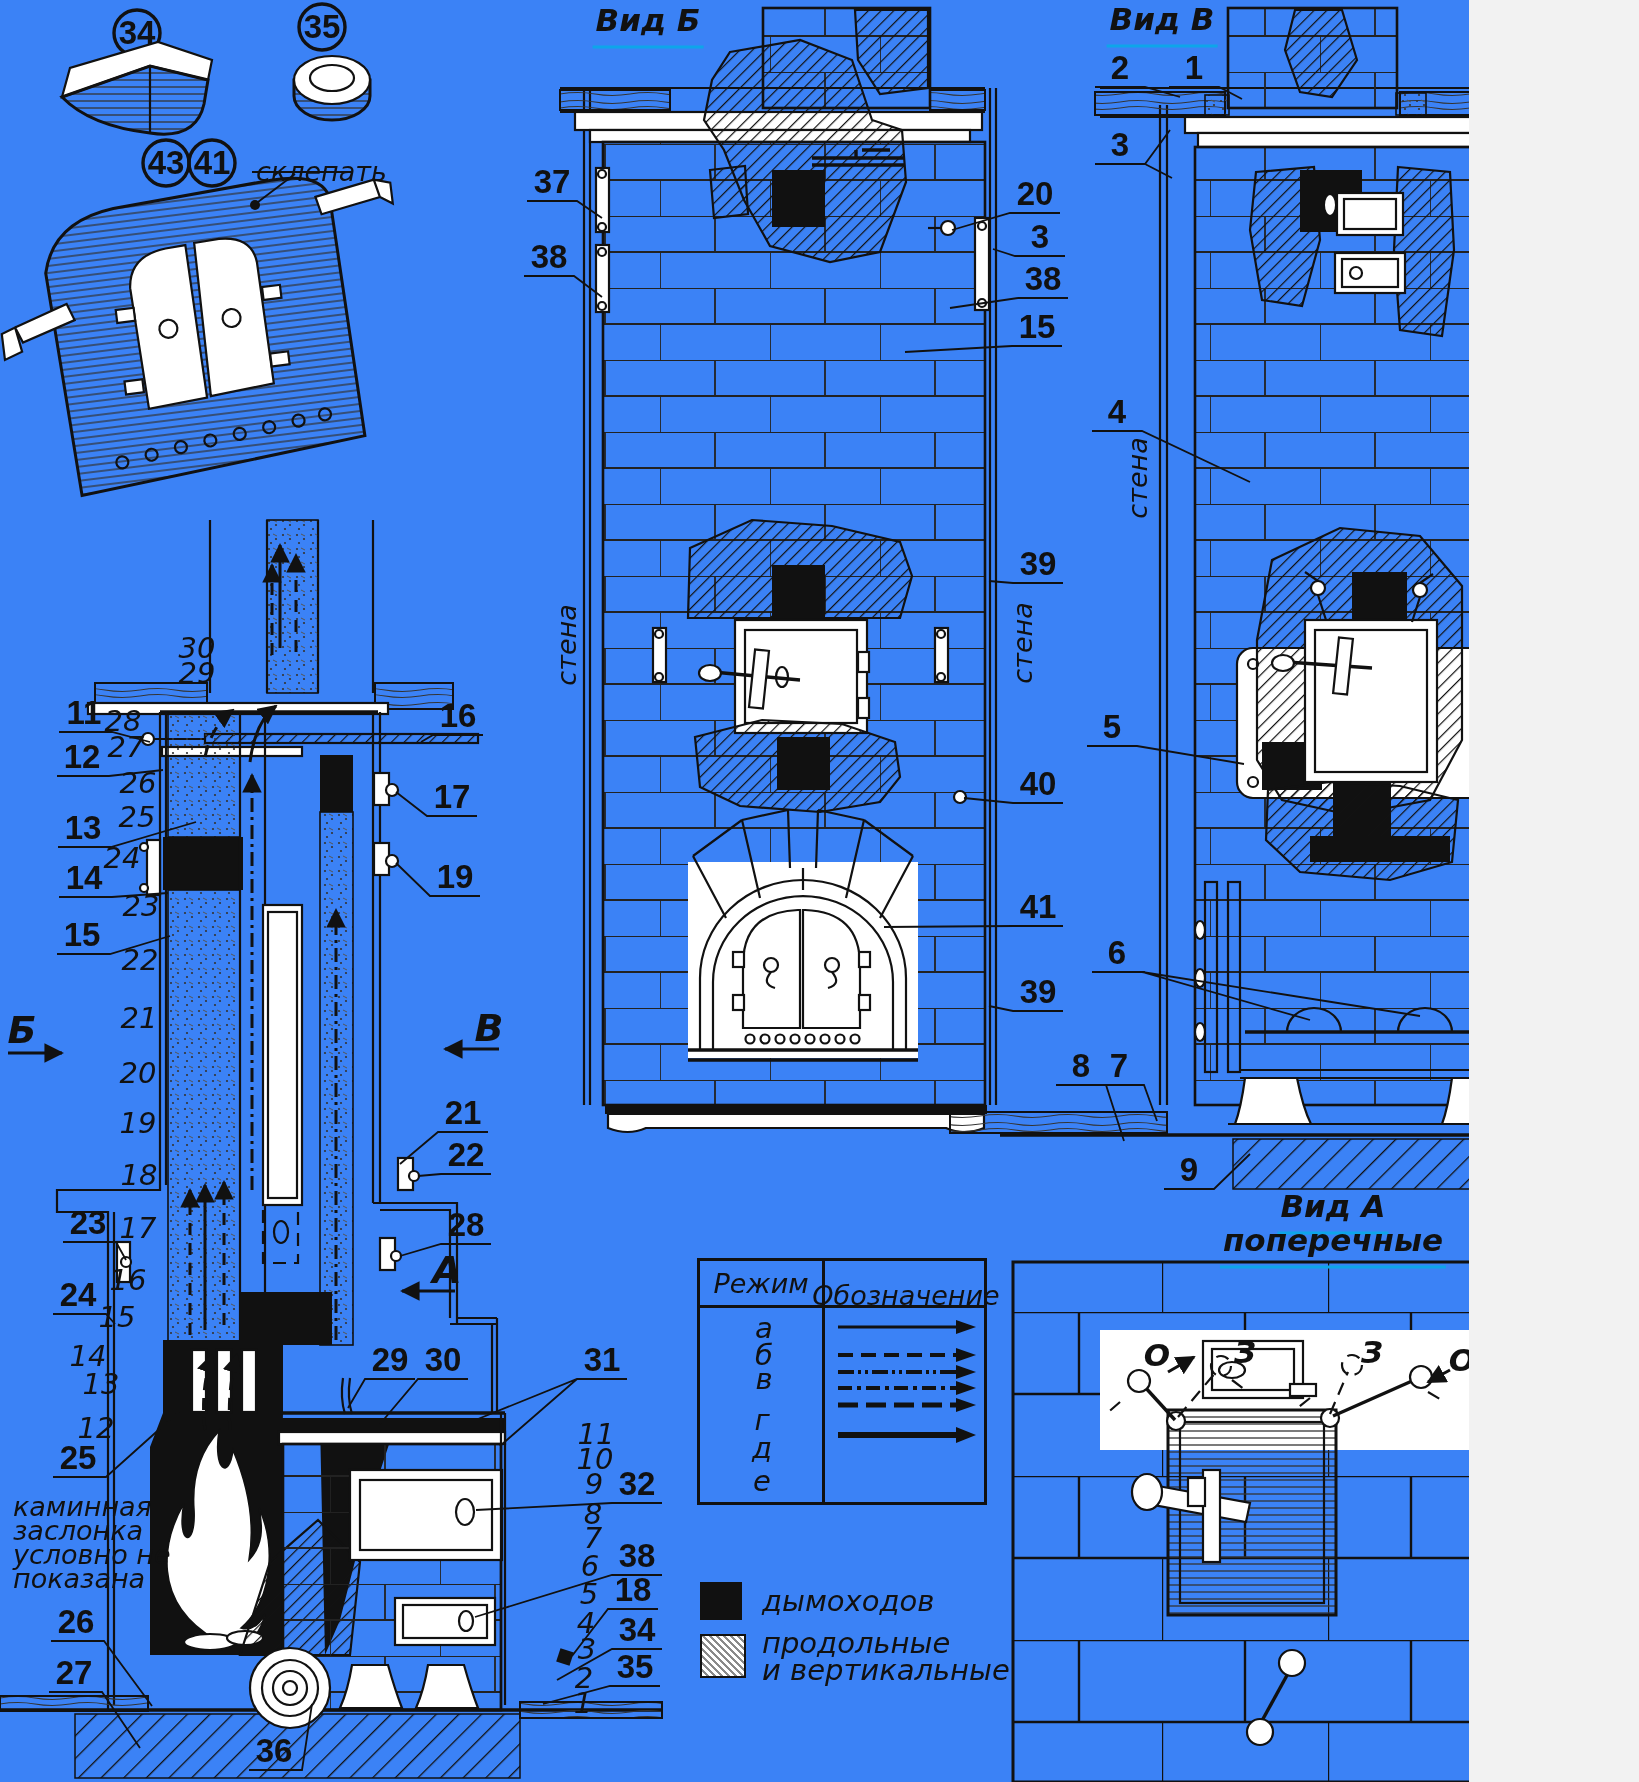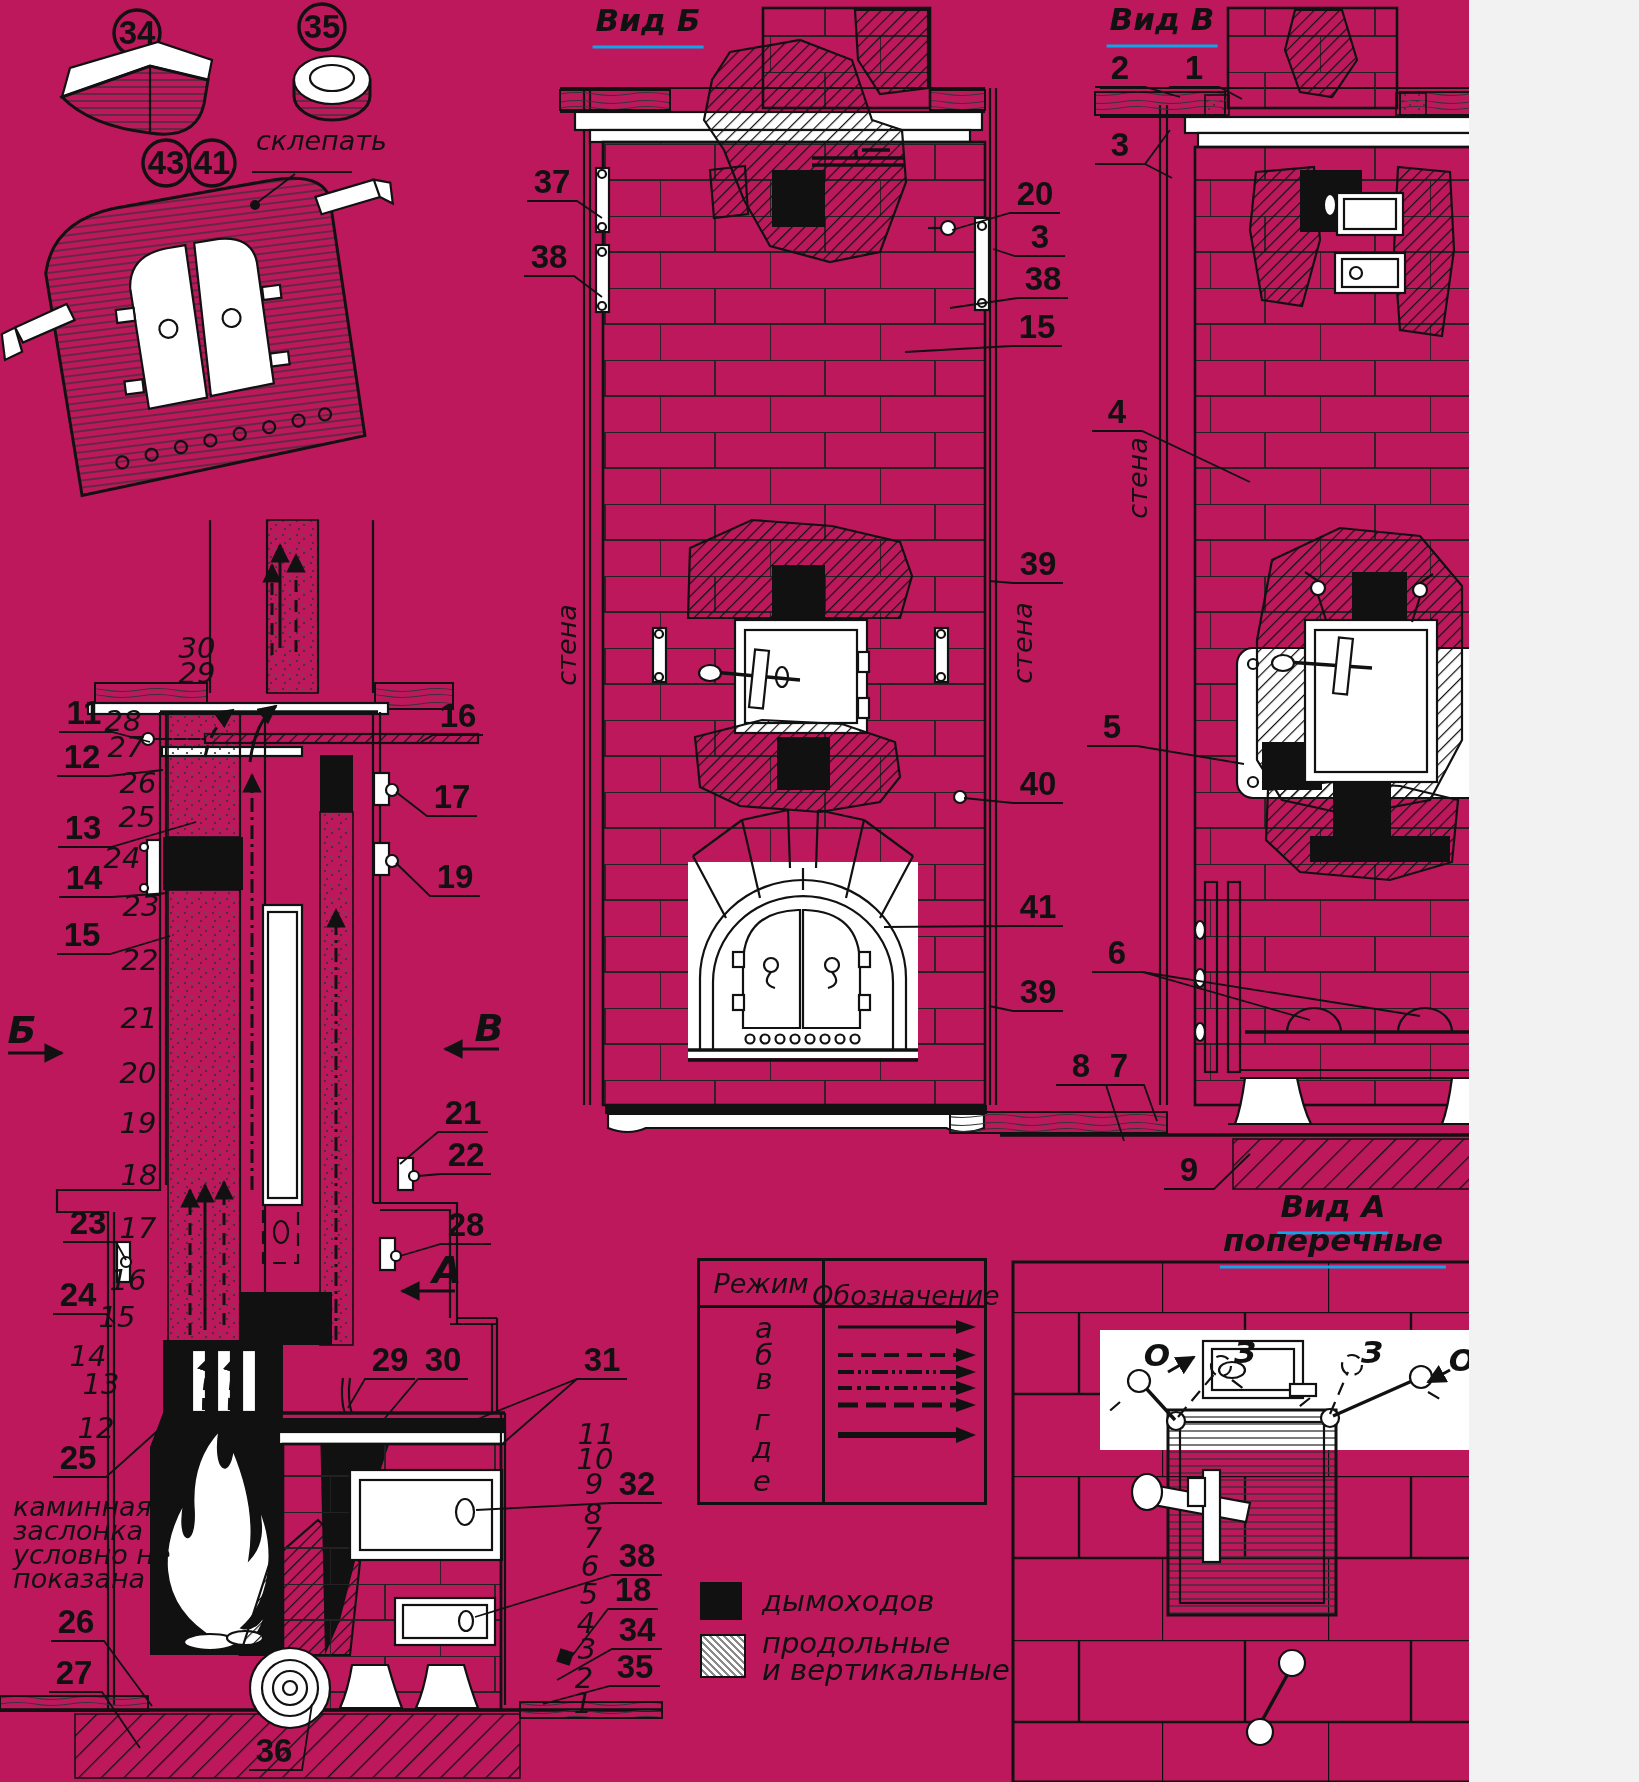--- a/index.html
+++ b/index.html
@@ -1,16 +1,16 @@
 <!DOCTYPE html>
 <html><head>
 <meta charset="utf-8">
 <style>
   html,body{margin:0;padding:0;background:#f2f2f2}
-  .canvas{position:relative;width:1469px;height:1782px;background:#be185d;overflow:hidden;color:#111;font-family:"DejaVu Sans",sans-serif}
+  .canvas{position:relative;width:1469px;height:1782px;background:#3b82f6;overflow:hidden;color:#111;font-family:"DejaVu Sans",sans-serif}
   svg.art{position:absolute;left:0;top:0}
   .s{stroke:#111;fill:none;stroke-width:2.2}
   .s3{stroke:#111;fill:none;stroke-width:3.4}
   .ld{stroke:#111;fill:none;stroke-width:1.8}
   .blk{fill:#111;stroke:none}
   .wh{fill:#fff;stroke:#111;stroke-width:2.2}
   .ht{fill:url(#phatch);stroke:#111;stroke-width:2.2}
   .sp{fill:url(#pstip);stroke:#111;stroke-width:1.6}
   .wd{fill:url(#pwood);stroke:#111;stroke-width:2}
   .br{fill:url(#pbrick);stroke:#111;stroke-width:2.6}
@@ -444,21 +444,21 @@
   <line class="s3" x1="1258" y1="1728" x2="1291" y2="1668" stroke-width="8"></line>
   <circle class="wh" cx="1260" cy="1732" r="13"></circle>
   <circle class="wh" cx="1292" cy="1663" r="13"></circle>
 </g>
 </svg>
 
 <div class="lbl c co" style="left:137px;top:33px">34</div>
 <div class="lbl c co" style="left:322px;top:27px">35</div>
 <div class="lbl c co" style="left:166px;top:163px">43</div>
 <div class="lbl c co" style="left:212px;top:163px">41</div>
-<div class="lbl lft note" style="left:256px;top:140px">склепать</div>
+<div class="lbl lft note" style="left:256px;top:171px">склепать</div>
 
 <div class="lbl c ri" style="left:197px;top:648px">30</div>
 <div class="lbl c ri" style="left:197px;top:673px">29</div>
 <div class="lbl c ri" style="left:123px;top:721px">28</div>
 <div class="lbl c ri" style="left:126px;top:747px">27</div>
 <div class="lbl c ri" style="left:138px;top:783px">26</div>
 <div class="lbl c ri" style="left:137px;top:817px">25</div>
 <div class="lbl c ri" style="left:122px;top:858px">24</div>
 <div class="lbl c ri" style="left:141px;top:906px">23</div>
 <div class="lbl c ri" style="left:140px;top:960px">22</div>

